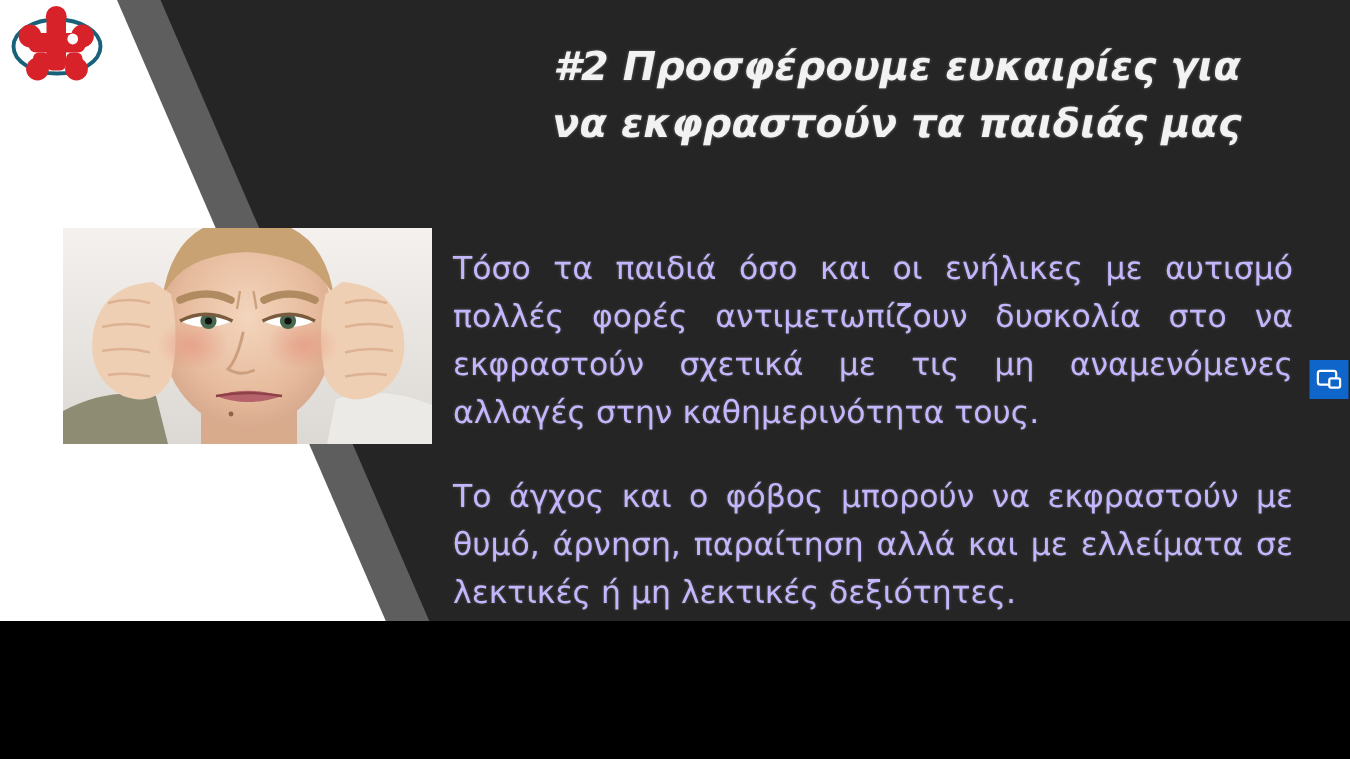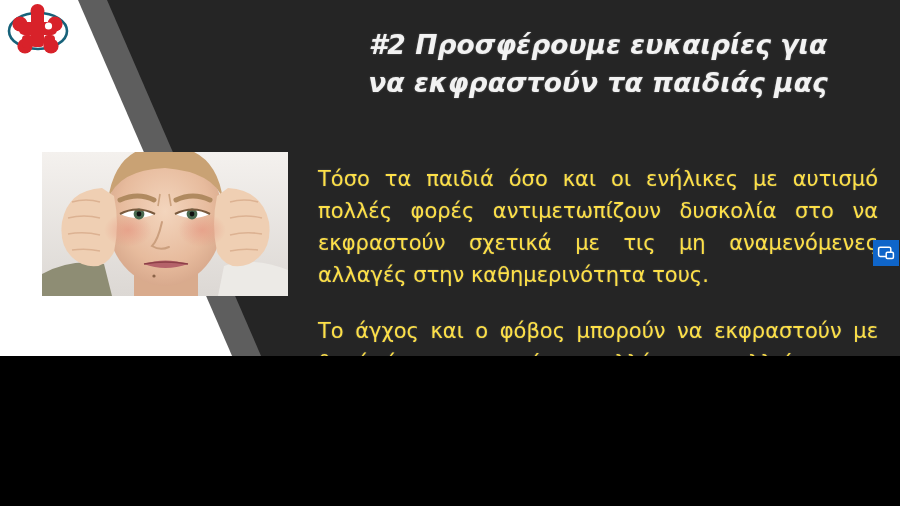--- a/index.html
+++ b/index.html
@@ -3,21 +3,21 @@
 <meta charset="utf-8">
 <style>
   html, body {
     margin: 0;
     padding: 0;
     background: #000;
   }
   .slide {
     position: relative;
     width: 900px;
-    height: 356px;
+    height: 414px;
     overflow: hidden;
     background: #252525;
     font-family: "DejaVu Sans", sans-serif;
   }
 
   
   .bg-dark {
     position: absolute;
     inset: 0;
     background: #252525;
@@ -68,23 +68,23 @@
     line-height: 1.42;
     text-align: center;
     letter-spacing: 0.1px;
     text-shadow: 0 0 2px rgba(255,255,255,0.35);
     white-space: pre-line;
   }
 
   
   .body-copy {
     position: absolute;
-    left: 318px;
+    left: 302px;
     width: 560px;
-    color: #fde047;
+    color: #c4b5fd;
     font-family: "DejaVu Sans", sans-serif;
     font-size: 21px;
     line-height: 1.53;
     text-align: justify;
     text-justify: inter-word;
     text-shadow: 0 0 2px rgba(255,255,255,0.25);
   }
   .para-1 { top: 163px; }
   .para-2 { top: 315px; }
 

